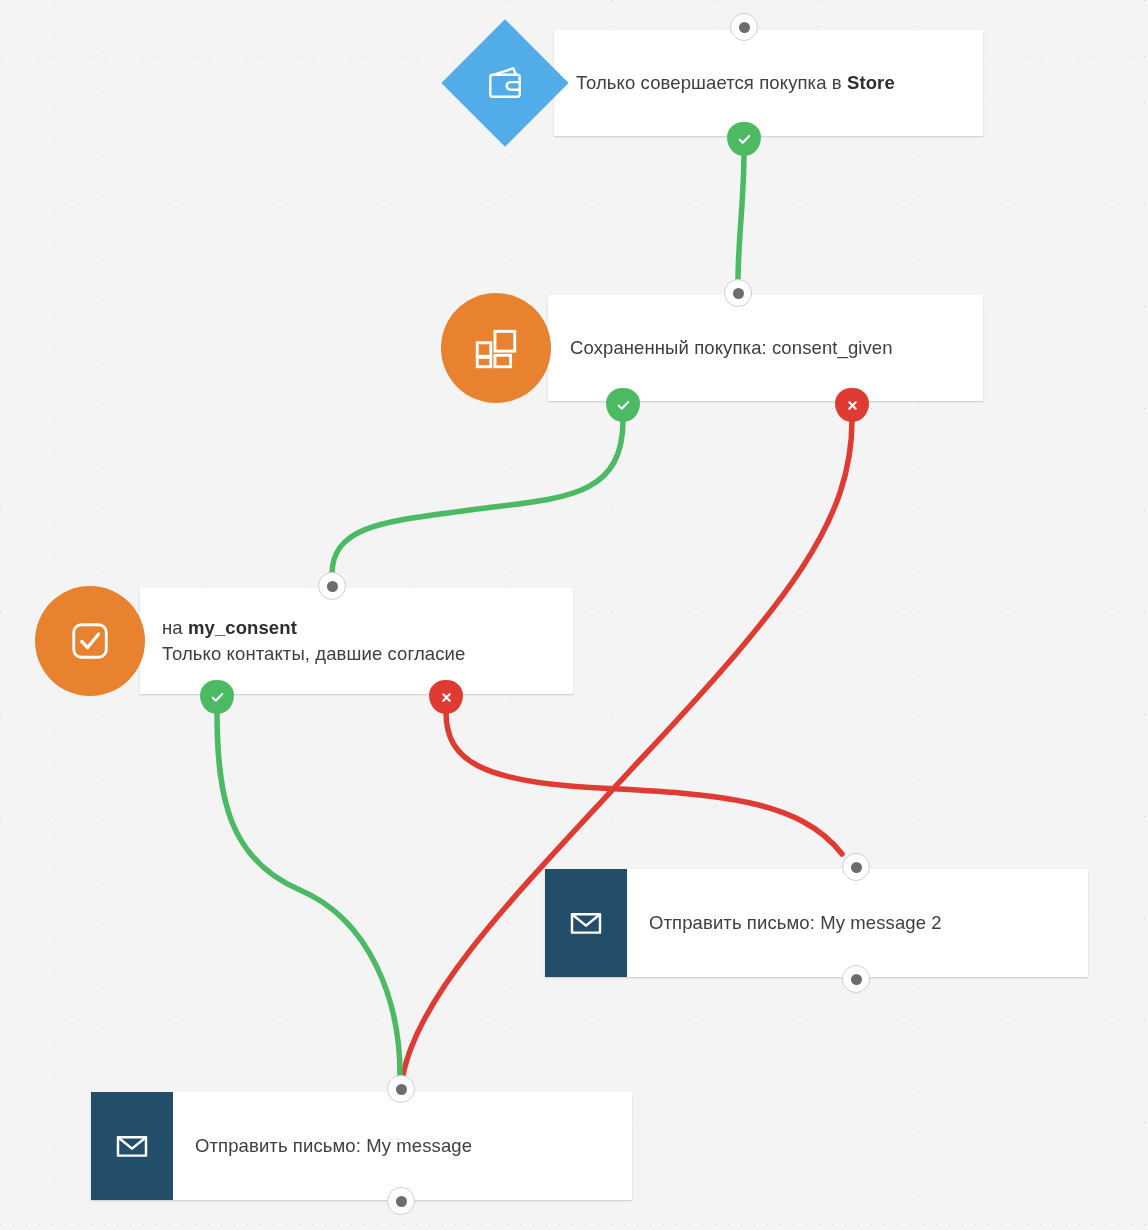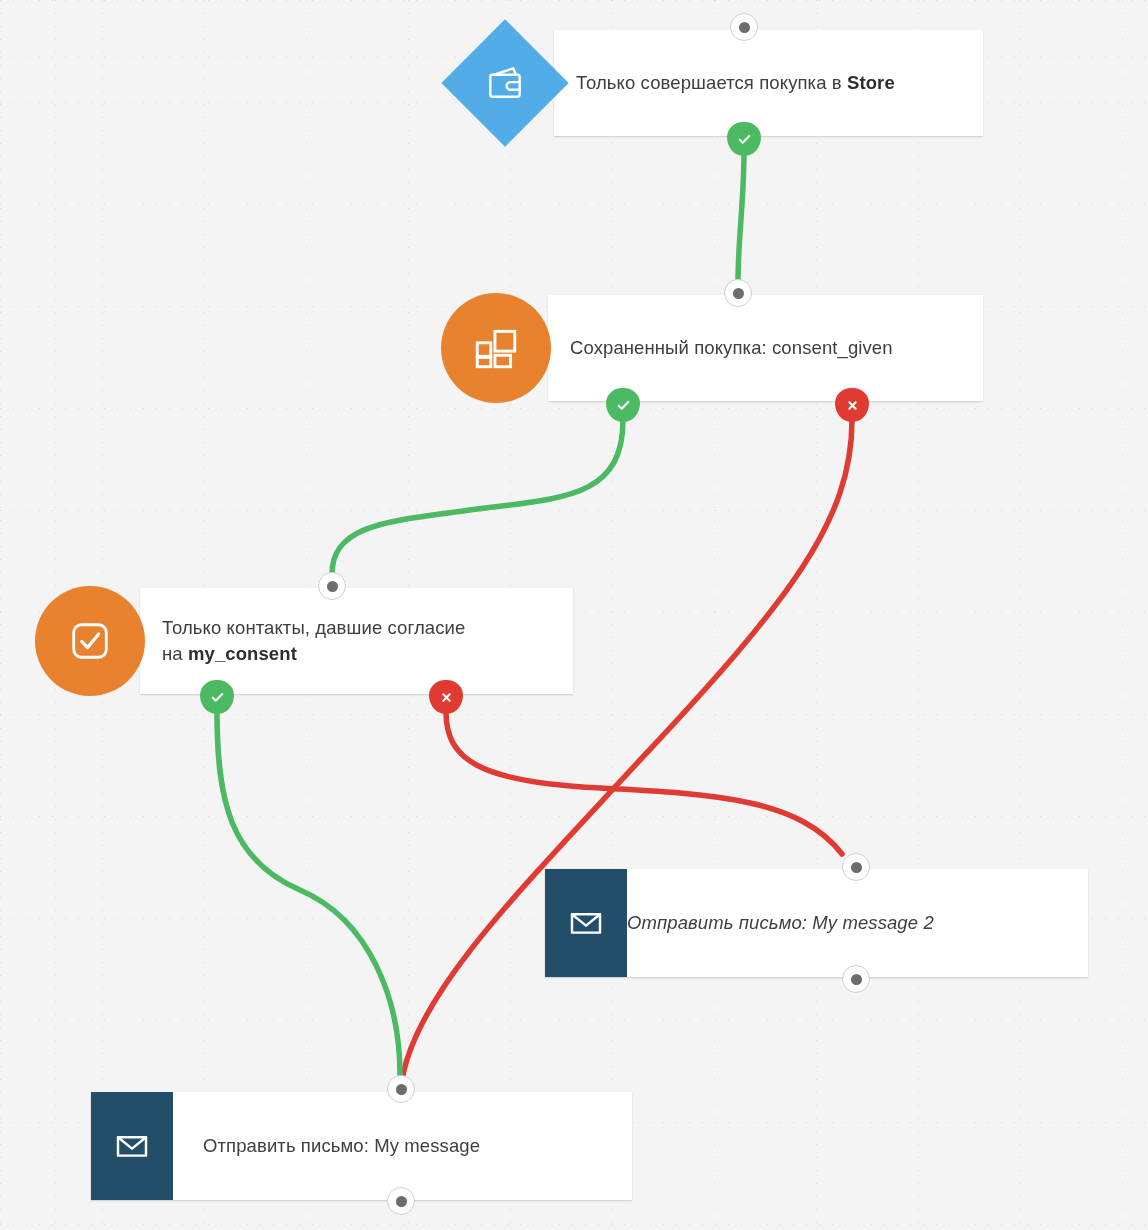--- a/index.html
+++ b/index.html
@@ -237,22 +237,22 @@
         <div class="tail"></div>
         <div class="pin"></div>
         <div class="glyph">
           <svg width="19" height="19" viewBox="0 0 48 48">
             <path d="M16 16 L32 32 M32 16 L16 32" style="fill:none;stroke:#ffffff;stroke-width:5.4;stroke-linecap:round"></path>
           </svg>
         </div>
       </div>
       <div class="card" style="left: 140px; top: 588px; width: 433px; height: 106px;">
         <div class="card-label" style="padding-left: 22px; padding-right: 14px;">
+          <div><span>на </span><b>my_consent</b></div>
           <div>Только контакты, давшие согласие</div>
-          <div><span>на </span><b>my_consent</b></div>
         </div>
       </div>
       <div class="circle-icon" style="left: 35px; top: 586px; width: 110px; height: 110px; background: rgb(232, 130, 46);">
         <svg width="52" height="52" viewBox="0 0 48 48">
           <rect x="9" y="9" width="30" height="30" rx="7" style="fill:none;stroke:#ffffff;stroke-width:2.6;stroke-linejoin:round;stroke-linecap:round"></rect>
           <path d="M16.5 24.5 L21.8 30 L32 17.5" style="fill:none;stroke:#ffffff;stroke-width:2.6;stroke-linejoin:round;stroke-linecap:round;stroke-width:3"></path>
         </svg>
       </div>
       <div class="port" style="left: 318px; top: 572px;"></div>
       <div class="badge ok" style="left: 200px; top: 680px;">
@@ -273,29 +273,29 @@
           </svg>
         </div>
       </div>
       <div class="card" style="left: 545px; top: 869px; width: 543px; height: 108px;">
         <div class="square-icon" style="width: 82px; background: rgb(34, 78, 106);">
           <svg width="42" height="42" viewBox="0 0 48 48">
             <rect x="8" y="14" width="32" height="21" style="fill:none;stroke:#ffffff;stroke-width:2.6;stroke-linejoin:round;stroke-linecap:round;stroke-width:2.8"></rect>
             <path d="M8 14 L24 27 L40 14" style="fill:none;stroke:#ffffff;stroke-width:2.6;stroke-linejoin:round;stroke-linecap:round;stroke-width:2.8"></path>
           </svg>
         </div>
-        <div class="card-label" style="padding-right: 14px; font-style: italic;"><span>Отправить письмо: My message 2</span></div>
+        <div class="card-label" style="padding-left: 22px; padding-right: 14px;"><span>Отправить письмо: My message 2</span></div>
       </div>
       <div class="port" style="left: 842px; top: 853px;"></div>
       <div class="port" style="left: 842px; top: 965px;"></div>
       <div class="card" style="left: 91px; top: 1092px; width: 541px; height: 108px;">
         <div class="square-icon" style="width: 82px; background: rgb(34, 78, 106);">
           <svg width="42" height="42" viewBox="0 0 48 48">
             <rect x="8" y="14" width="32" height="21" style="fill:none;stroke:#ffffff;stroke-width:2.6;stroke-linejoin:round;stroke-linecap:round;stroke-width:2.8"></rect>
             <path d="M8 14 L24 27 L40 14" style="fill:none;stroke:#ffffff;stroke-width:2.6;stroke-linejoin:round;stroke-linecap:round;stroke-width:2.8"></path>
           </svg>
         </div>
-        <div class="card-label" style="padding-left: 30px; padding-right: 14px;"><span>Отправить письмо: My message</span></div>
+        <div class="card-label" style="padding-left: 22px; padding-right: 14px;"><span>Отправить письмо: My message</span></div>
       </div>
       <div class="port" style="left: 387px; top: 1075px;"></div>
       <div class="port" style="left: 387px; top: 1187px;"></div>
     </div>
 </div>
 
 </body></html>

